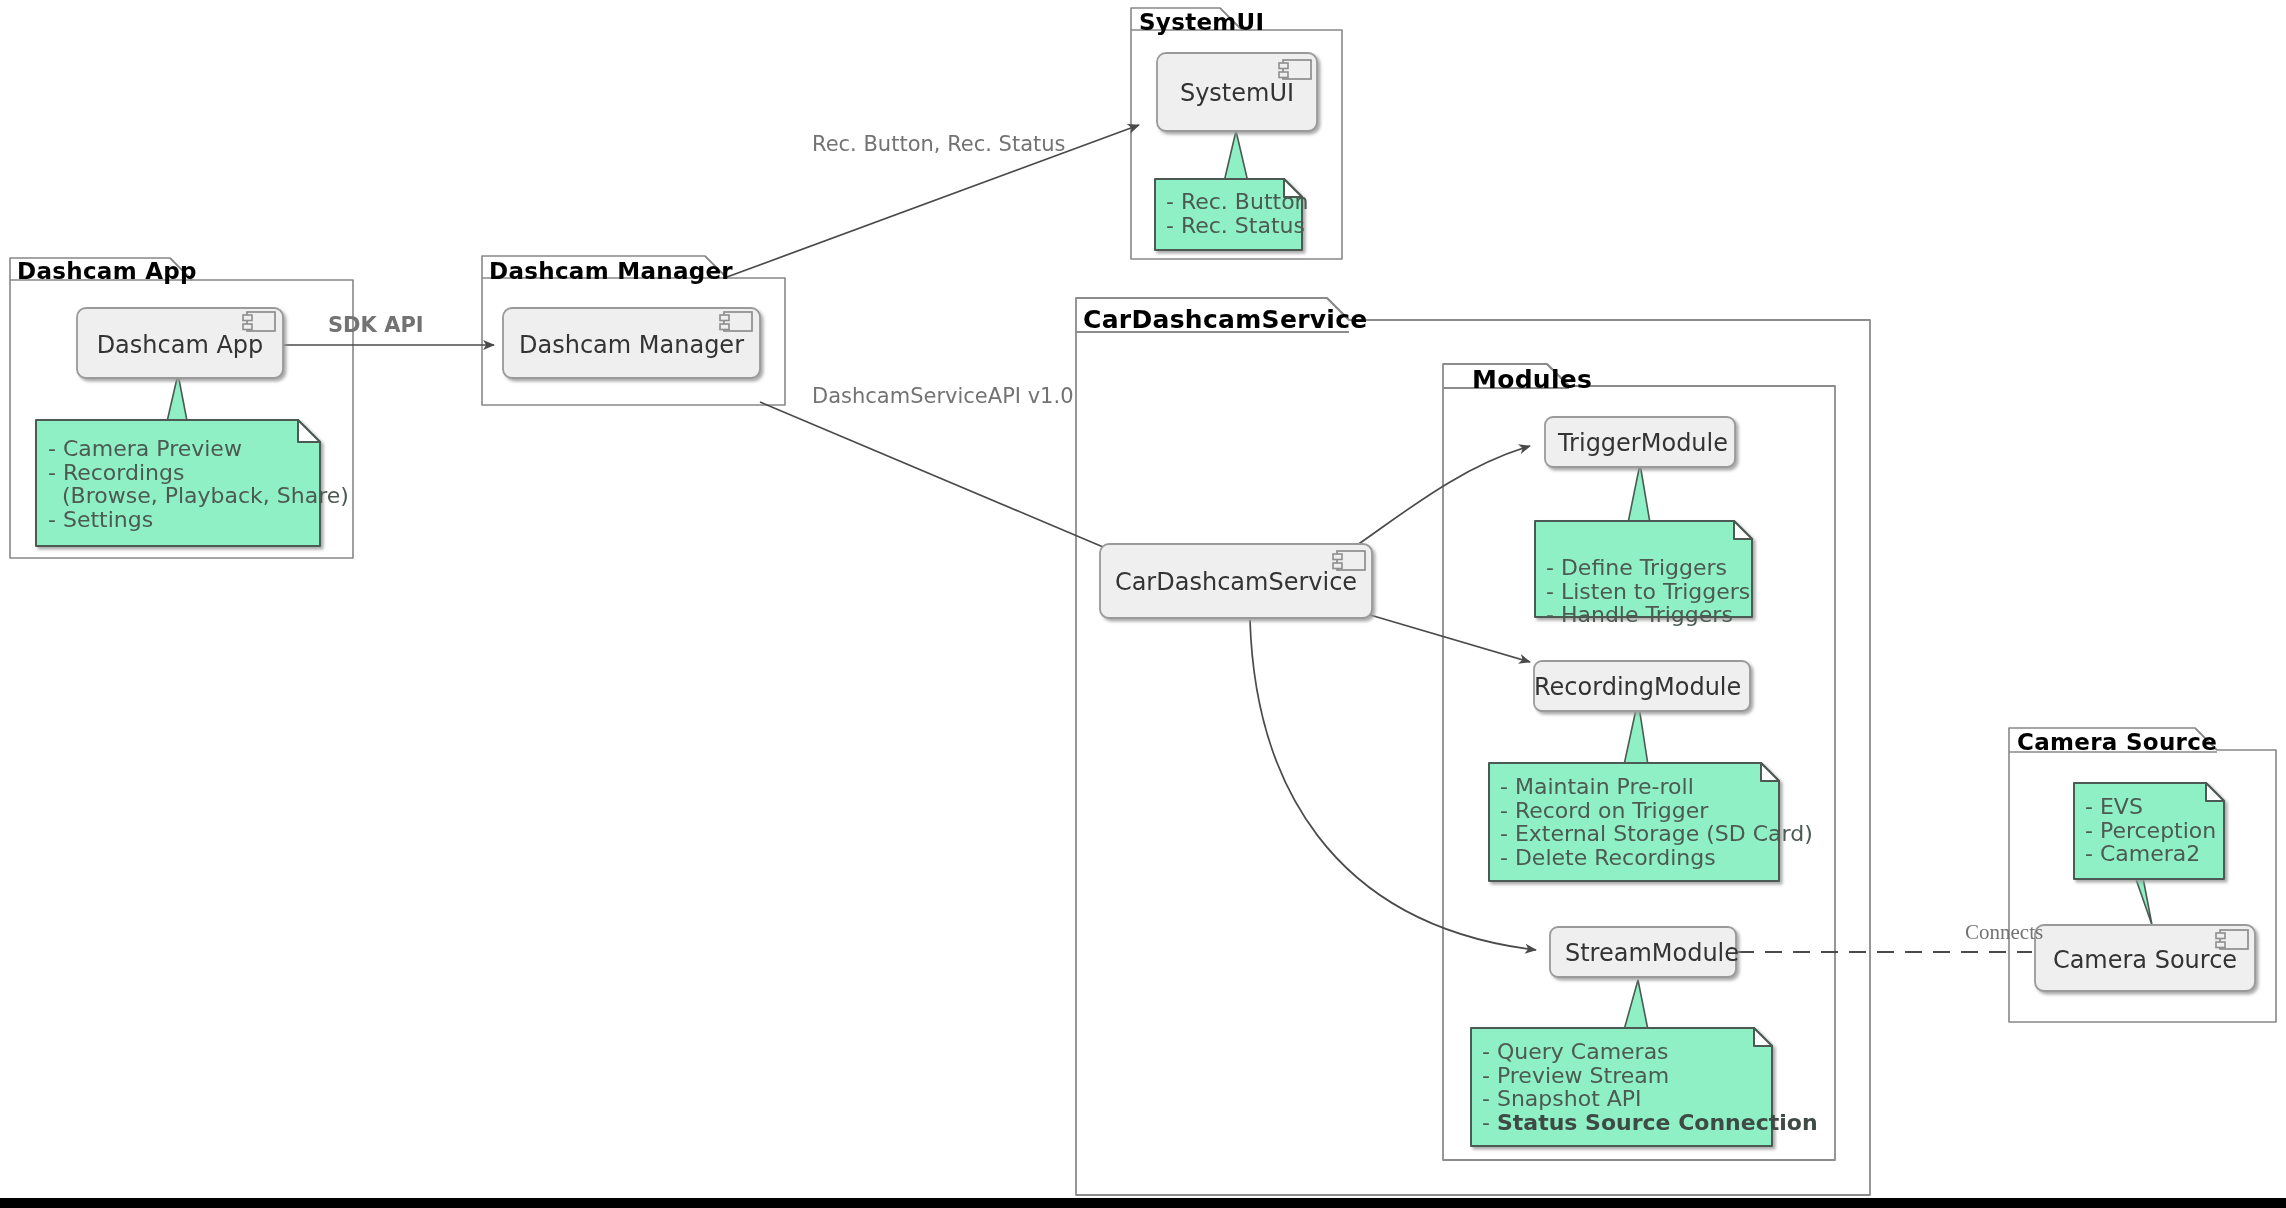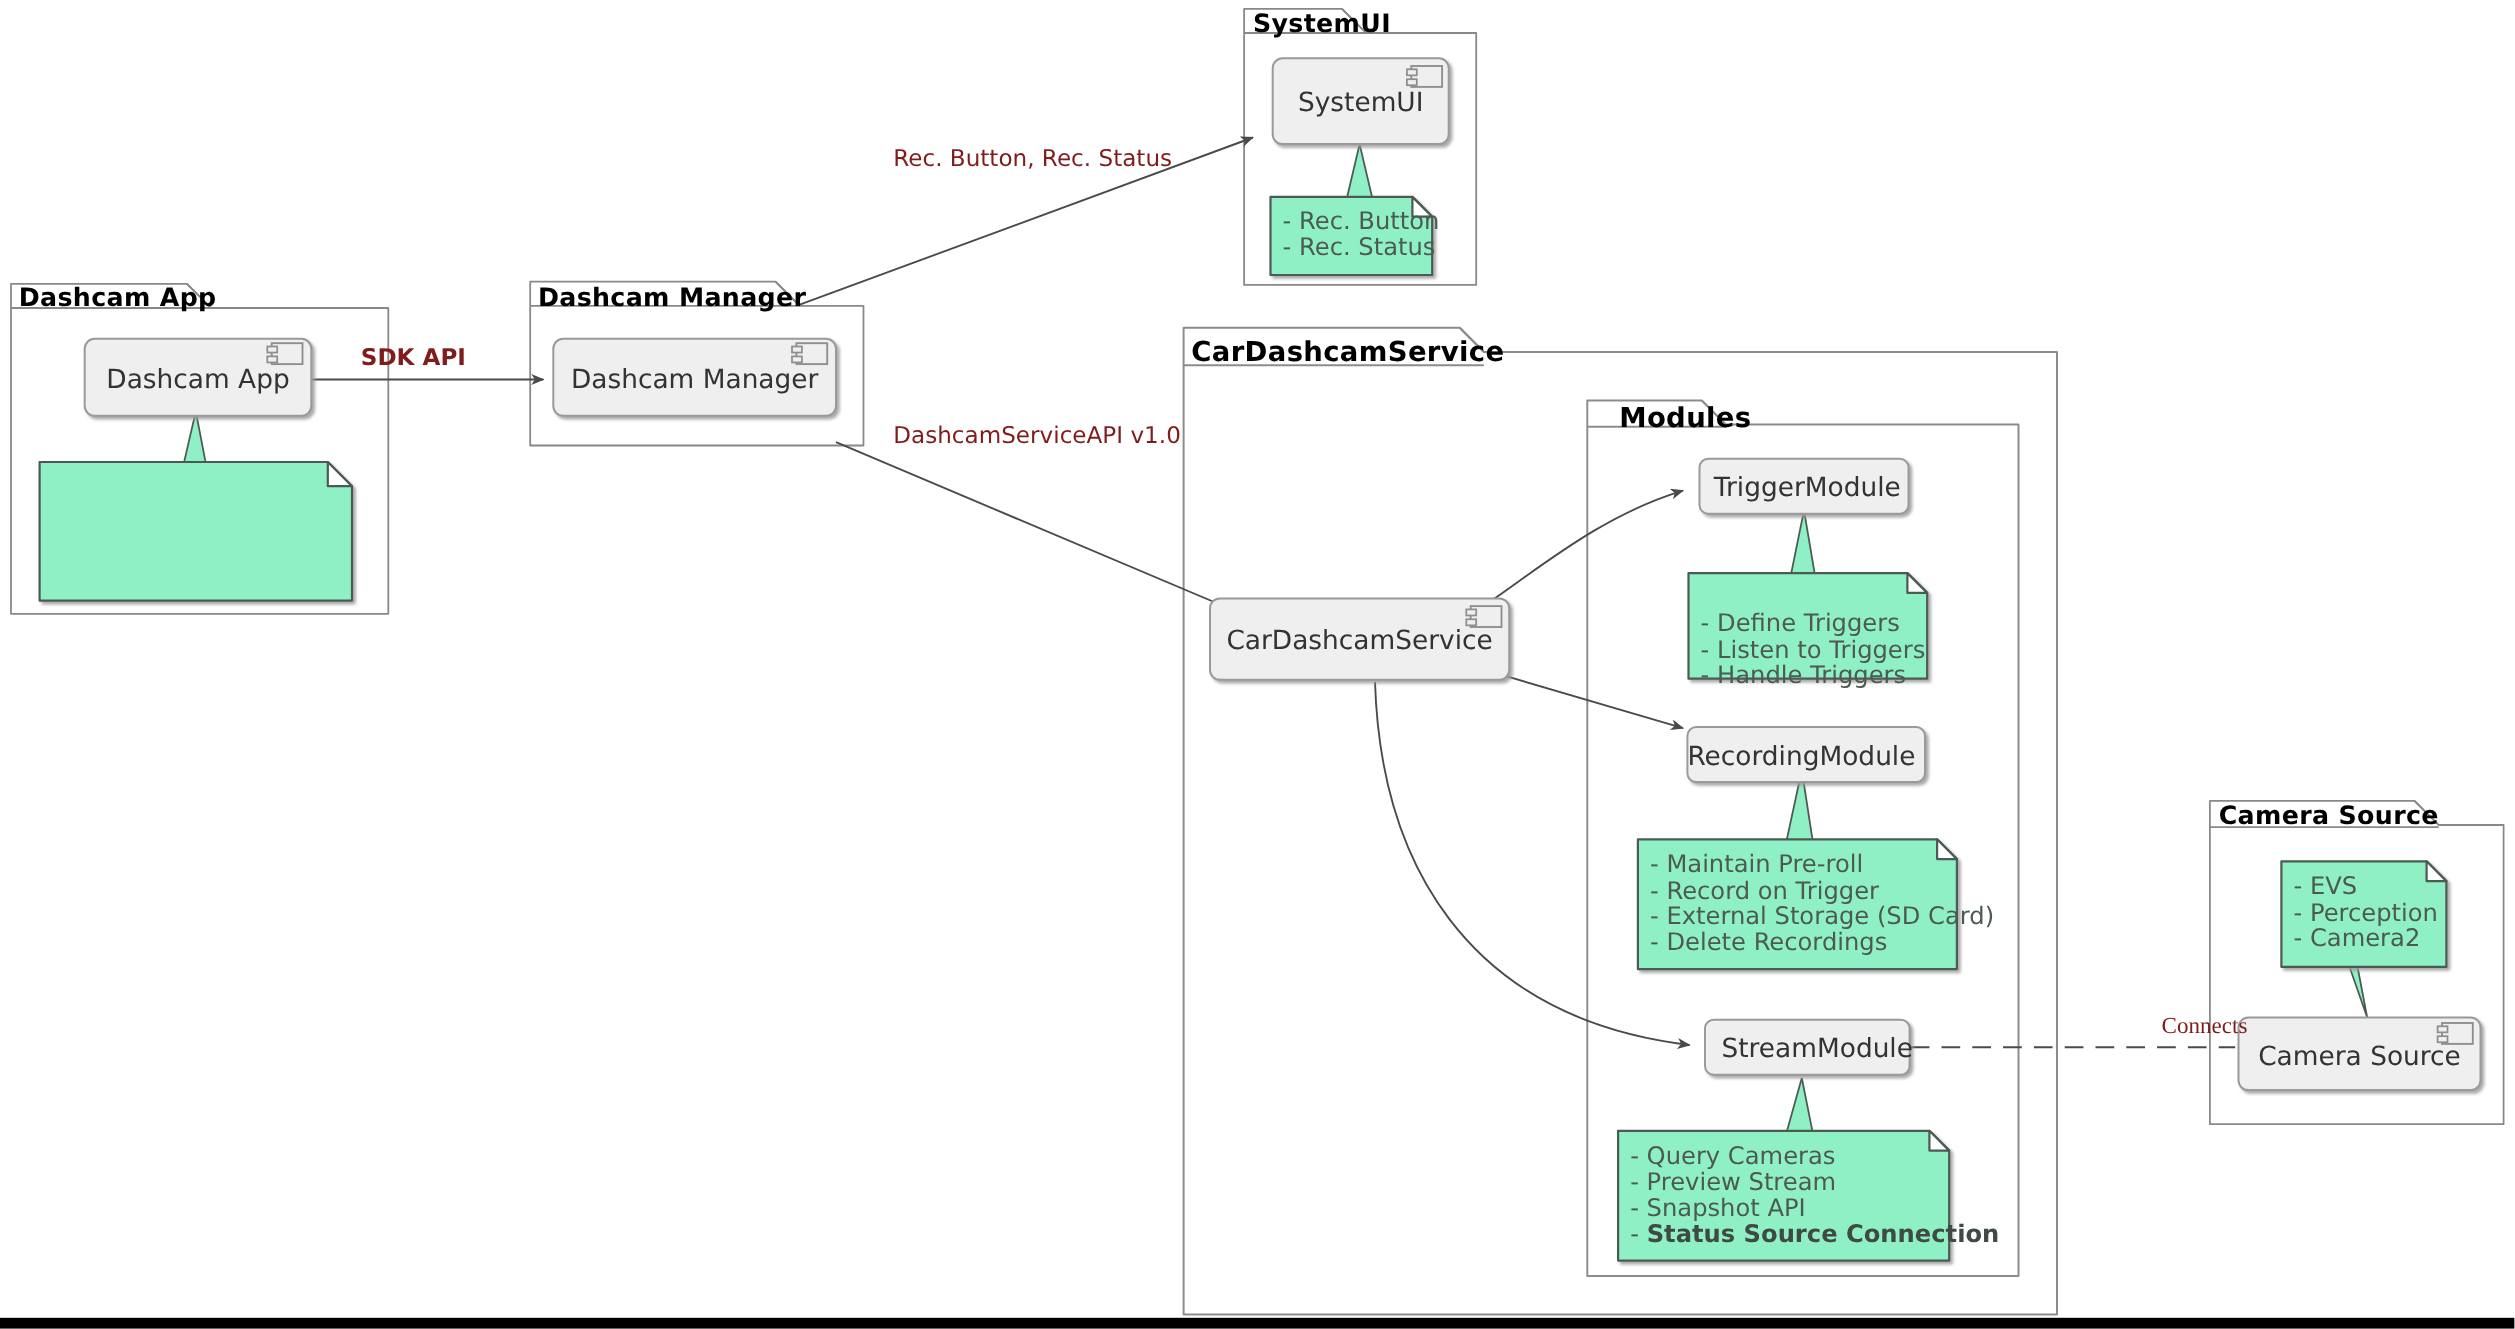--- a/index.html
+++ b/index.html
@@ -16,21 +16,21 @@
   .cmp-label{
     position:absolute;color:#333333;font-size:24px;white-space:nowrap;
     text-align:center;
   }
   .note-text{
     position:absolute;color:#4c5a52;font-size:22px;line-height:23.6px;
     white-space:pre;
   }
   .note-text b{font-weight:bold;color:#3e4a43;}
   .edge-label{
-    position:absolute;color:#7f1d1d;font-size:21px;white-space:nowrap;
+    position:absolute;color:#737373;font-size:21px;white-space:nowrap;
   }
   .bottombar{position:absolute;left:0;top:1198px;width:2286px;height:10px;background:#000000;}
 </style>
 </head>
 <body>
 
 <div id="canvas">
 
 <svg id="diag" viewBox="0 0 2286 1208">
   <defs>
@@ -223,20 +223,21 @@
 
 <div class="cmp-label" style="left:77px;top:331px;width:206px;">Dashcam App</div>
 <div class="cmp-label" style="left:503px;top:331px;width:257px;">Dashcam Manager</div>
 <div class="cmp-label" style="left:1157px;top:79px;width:160px;">SystemUI</div>
 <div class="cmp-label" style="left:1100px;top:568px;width:272px;">CarDashcamService</div>
 <div class="cmp-label" style="left:1545px;top:429px;width:196px;">TriggerModule</div>
 <div class="cmp-label" style="left:1534px;top:673px;width:189px;">RecordingModule</div>
 <div class="cmp-label" style="left:1550px;top:939px;width:204px;">StreamModule</div>
 <div class="cmp-label" style="left:2035px;top:946px;width:220px;">Camera Source</div>
 
+<div class="note-text" style="left:48px;top:437px;">- Camera Preview<br>- Recordings<br>  (Browse, Playback, Share)<br>- Settings</div>
 <div class="note-text" style="left:1166px;top:190px;">- Rec. Button<br>- Rec. Status</div>
 <div class="note-text" style="left:1546px;top:556px;">- Define Triggers<br>- Listen to Triggers<br>- Handle Triggers</div>
 <div class="note-text" style="left:1500px;top:775px;">- Maintain Pre-roll<br>- Record on Trigger<br>- External Storage (SD Card)<br>- Delete Recordings</div>
 <div class="note-text" style="left:1482px;top:1040px;">- Query Cameras<br>- Preview Stream<br>- Snapshot API<br>- <b>Status Source Connection</b></div>
 <div class="note-text" style="left:2085px;top:795px;">- EVS<br>- Perception<br>- Camera2</div>
 
 <div class="edge-label" style="left:328px;top:313px;font-weight:bold;">SDK API</div>
 <div class="edge-label" style="left:812px;top:132px;">Rec. Button, Rec. Status</div>
 <div class="edge-label" style="left:812px;top:384px;">DashcamServiceAPI v1.0</div>
 <div class="edge-label" style="left:1965px;top:920px;font-family:Liberation Serif, serif;">Connects</div>

